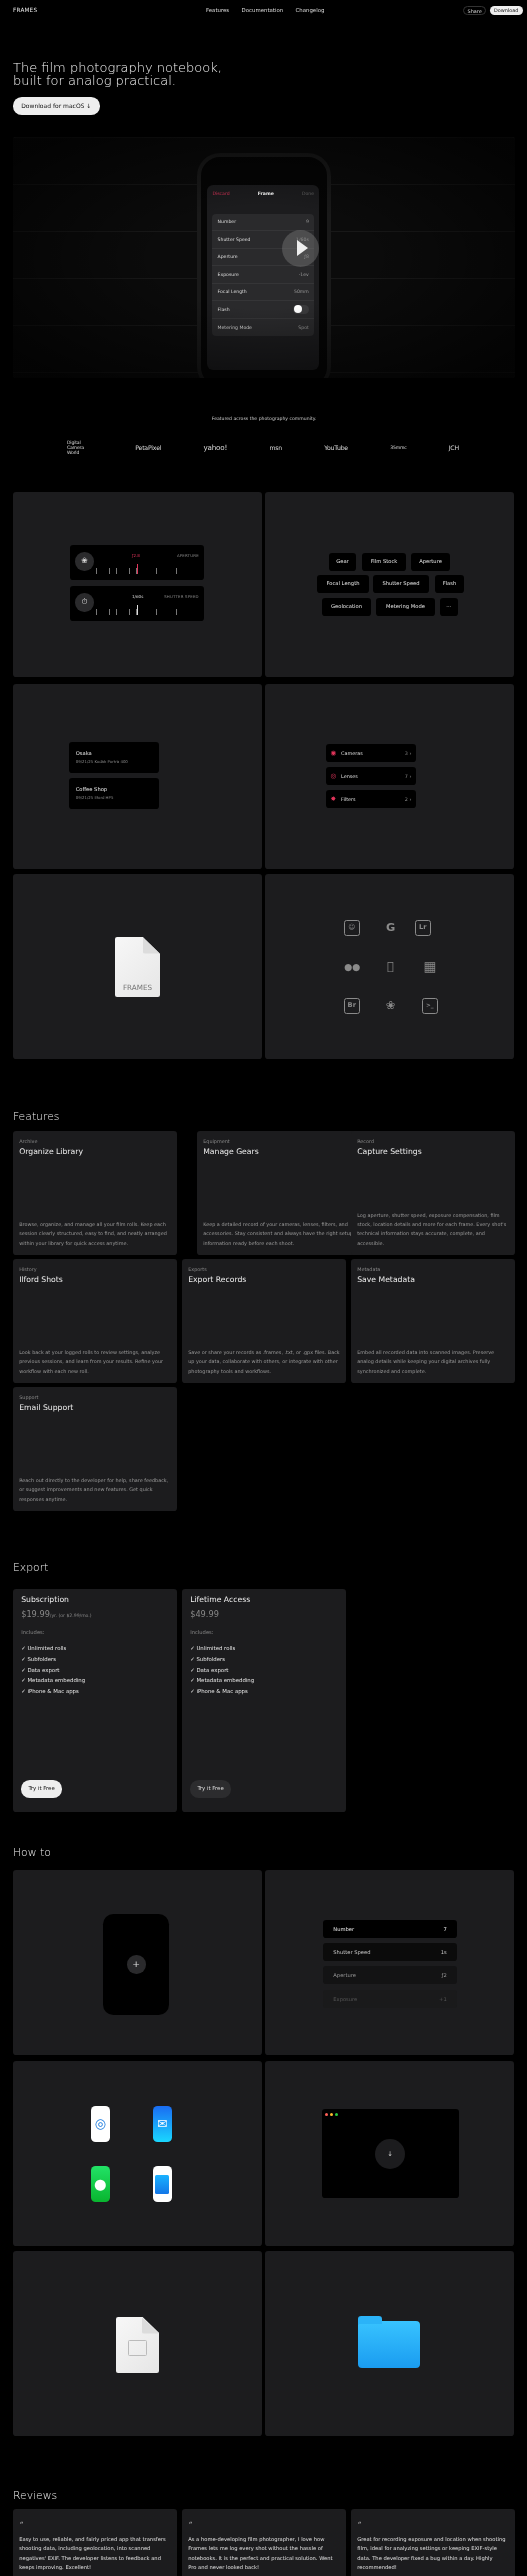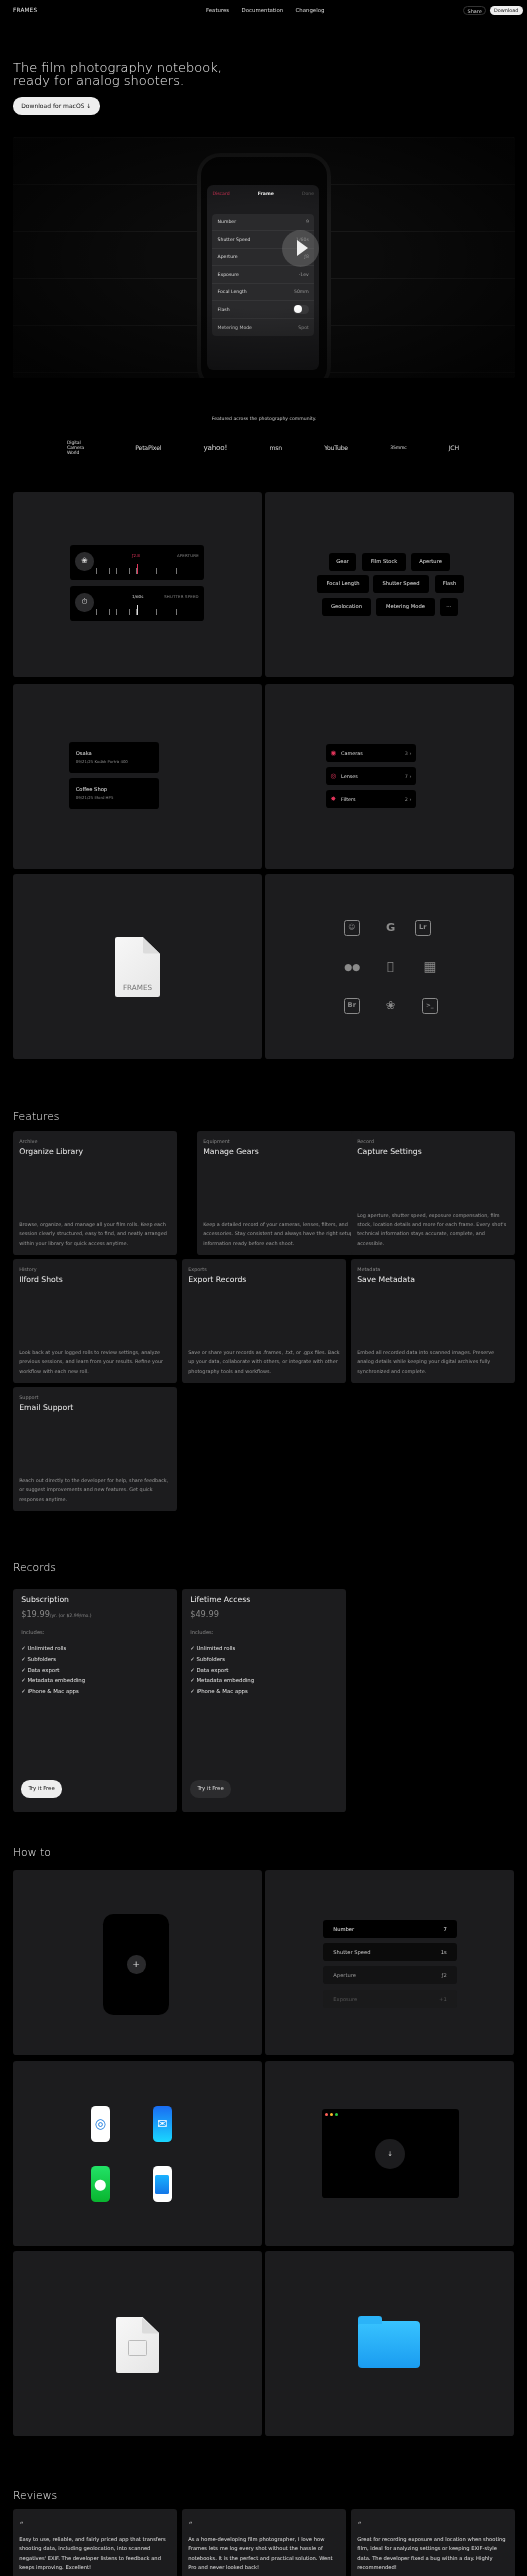--- a/index.html
+++ b/index.html
@@ -78,21 +78,21 @@
     <span>Features</span>
     <span>Documentation</span>
     <span>Changelog</span>
   </div>
   <span class="btn-share">Share</span>
   <span class="btn-dl">Download</span>
 </div>
 
 <div class="hero-title">
   <div>The film photography notebook,</div>
-  <div>ready for analog shooters.</div>
+  <div>built for analog practical.</div>
 </div>
 <span class="hero-btn">Download for macOS ↓</span>
 
 <div class="video">
   <div class="vgrid"></div>
   <div class="phone">
     <div class="sheet">
       <div class="sheet-head">
         <span class="discard">Discard</span>
         <span class="frame-t">Frame</span>
@@ -254,21 +254,21 @@
   <span class="cat">Metadata</span>
   <span class="ttl">Save Metadata</span>
   <div class="desc">Embed all recorded data into scanned images. Preserve analog details while keeping your digital archives fully synchronized and complete.</div>
 </div>
 <div class="card fcard" style="left:13px;top:1387px;width:164px;height:124px">
   <span class="cat">Support</span>
   <span class="ttl">Email Support</span>
   <div class="desc">Reach out directly to the developer for help, share feedback, or suggest improvements and new features. Get quick responses anytime.</div>
 </div>
 
-<h2 class="sec" style="top:1561px">Records</h2>
+<h2 class="sec" style="top:1561px">Export</h2>
 <div class="card pcard" style="left:13px;top:1589px;width:164px;height:223px">
   <span class="pt">Subscription</span>
   <span class="pp"><span>$19.99</span><small>/yr. (or $2.99/mo.)</small></span>
   <span class="inc">Includes:</span>
   <ul>
     <li>✓ Unlimited rolls</li>
     <li>✓ Subfolders</li>
     <li>✓ Data export</li>
     <li>✓ Metadata embedding</li>
     <li>✓ iPhone &amp; Mac apps</li>

